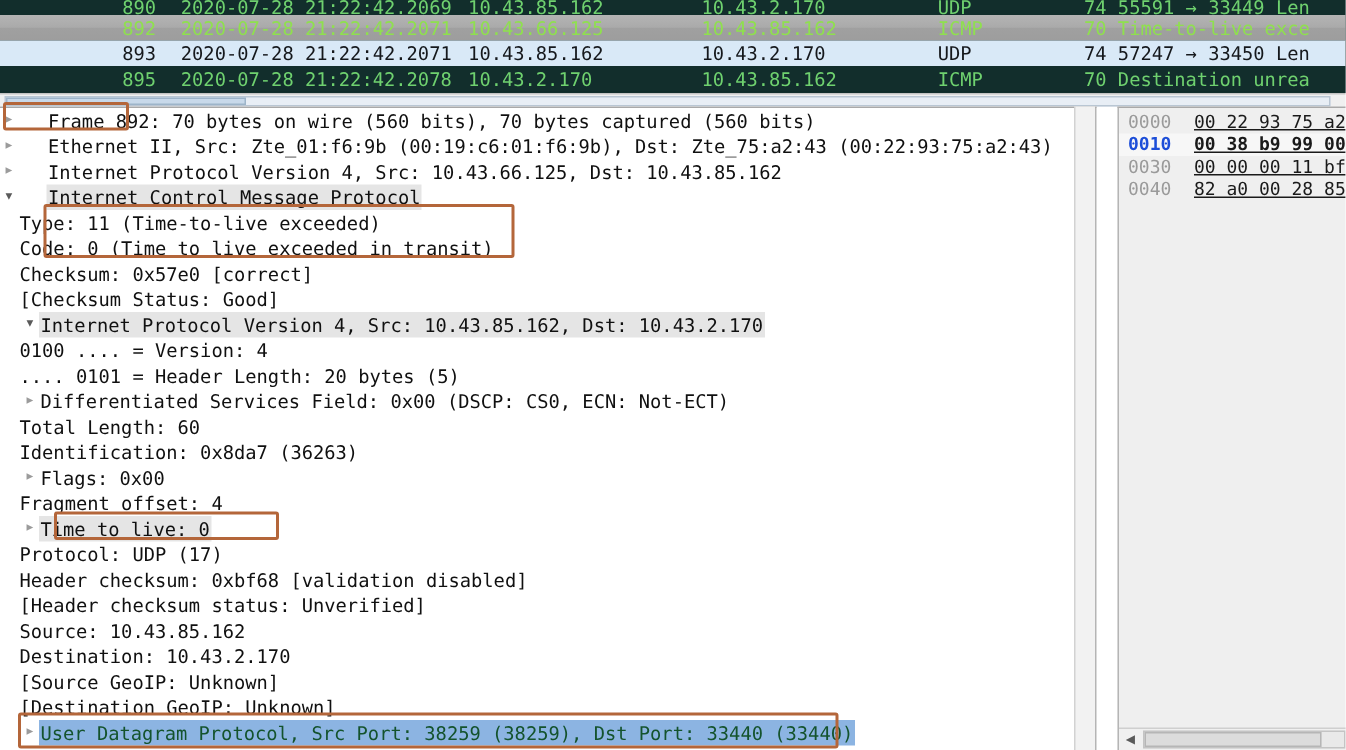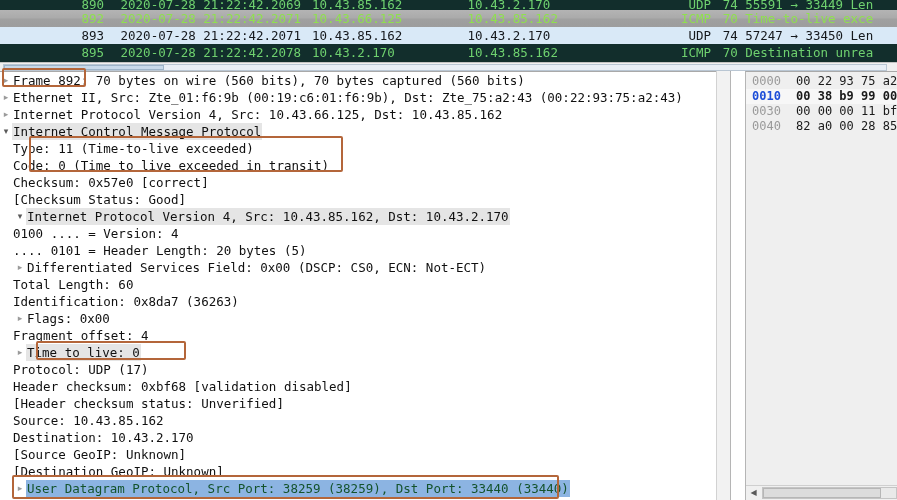--- a/index.html
+++ b/index.html
@@ -45,21 +45,21 @@
     display: inline-block;
     vertical-align: top;
     overflow: hidden;
     white-space: nowrap;
     box-sizing: border-box;
   }
   .c-no      { width: 108px; text-align: right; padding-right: 4px; }
   .c-time    { width: 185px; padding-left: 5px; }
   .c-src     { width: 148px; padding-left: 4px; }
   .c-dst     { width: 150px; padding-left: 4px; }
-  .c-proto   { width: 90px;  padding-left: 4px; text-align: right; }
+  .c-proto   { width: 90px;  padding-left: 4px; }
   .c-info    { width: 320px; padding-left: 4px; }
 
   
   .row-dark    { background: #122e2c; color: #6fd16f; }
   .row-light   { background: #d9e9f7; color: #15181c; }
   .row-sel     { background: linear-gradient(to bottom, #b4b4b4 0%, #aaaaaa 48%, #a0a0a0 52%, #9d9d9d 100%); color: #8fe04e; }
   .row-clip-top { height: 10px; line-height: 10px; overflow: hidden; }
   .row-clip-bot { height: 11px; line-height: 17px; overflow: hidden; }
 
   
@@ -126,21 +126,21 @@
     display: inline-block;
     vertical-align: top;
     line-height: 17px;
     padding: 0 1px;
   }
   .hl-cyan .txt  { background: #e5e5e5; }
   .hl-blue       { }
   .hl-blue .txt  { background: #8cb4e2; color: #14532d; }
 
   
-  .ind0 { padding-left: 2px; }
+  .ind0 { padding-left: 2px; margin-left: 19px; }
   .ind1 { padding-left: 14px; }
   .ind2 { padding-left: 28px; }
 
   
   #details-vscroll {
     position: absolute;
     left: 716px; top: 71px;
     width: 14px; height: 429px;
     background: #f2f2f2;
     border-left: 1px solid #d2d2d2;
@@ -175,20 +175,21 @@
     display: inline-block;
     width: 42px;
     padding-left: 6px;
     color: #9a9a9a;
     box-sizing: border-box;
   }
   .hex-row .bytes {
     display: inline-block;
     color: #1a1a1a;
     padding-left: 8px;
+    text-decoration: underline;
   }
   .hex-row.alt { background: #f7f7f7; }
   .hex-row.bold .off { color: #1d4ed8; font-weight: bold; }
   .hex-row.bold .bytes { font-weight: bold; }
 
   #hex-hscroll {
     position: absolute;
     left: 0; bottom: 0;
     width: 152px; height: 15px;
     background: #f0f0f0;

